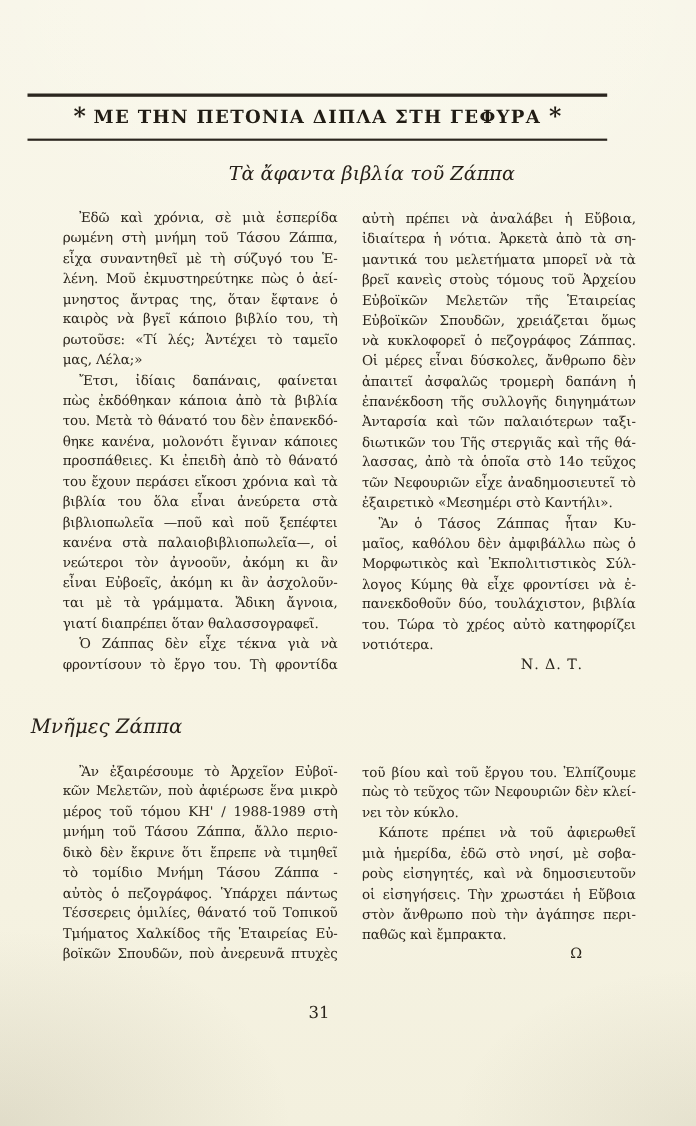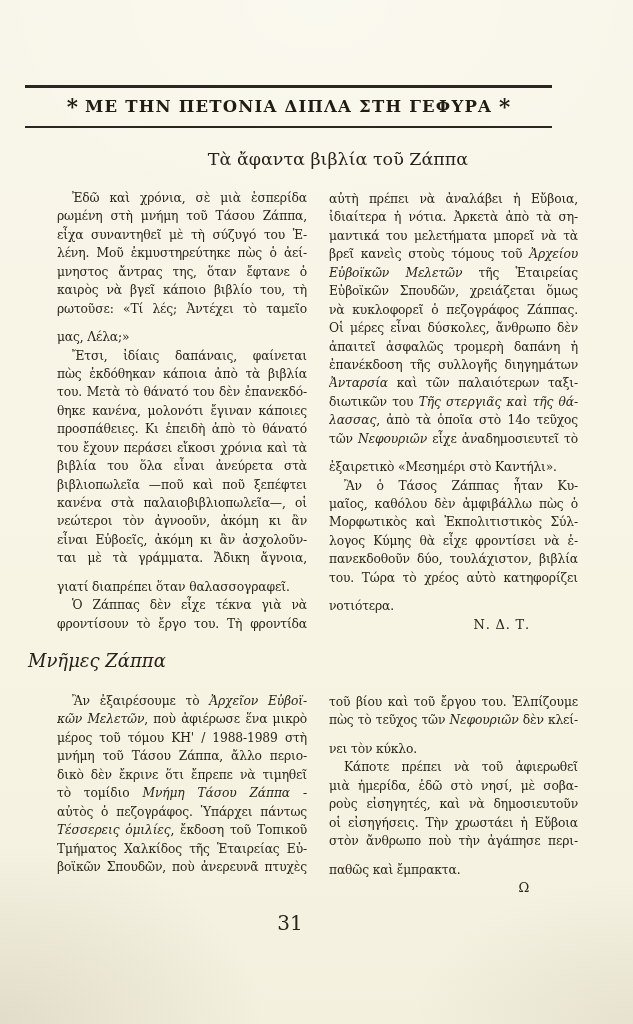--- a/index.html
+++ b/index.html
@@ -22,47 +22,47 @@
   }
   .rule{height:2.5px;background:#2b261f;}
   .header-text{
     flex:1;display:flex;align-items:center;justify-content:center;
     font-weight:bold;font-size:16.5px;letter-spacing:1.2px;color:#211c14;
     white-space:nowrap;
   }
   .star{font-size:1.3em;vertical-align:-0.14em;letter-spacing:0;padding:0 7px;}
   .article-title{
     position:absolute;left:78px;top:149px;width:520px;
-    text-align:center;font-size:17.5px;color:#27211a;
+    text-align:center;font-style:italic;font-size:17.5px;color:#27211a;
   }
   .section-title-2{
     position:absolute;left:28px;top:650px;width:520px;
     font-style:italic;font-size:18px;color:#27211a;
   }
   .col{
     position:absolute;font-size:12.3px;letter-spacing:-0.15px;
   }
   .sec1-col1{left:57px;top:189px;width:250px;}
   .sec1-col2{left:329px;top:190px;width:249px;}
   .sec2-col1{left:57px;top:692px;width:250px;}
   .sec2-col2{left:329px;top:693px;width:249px;}
   .line{
     height:18.45px;line-height:18.45px;overflow:hidden;
     text-align:justify;text-align-last:justify;
   }
   .line.indent{text-indent:15px;}
-  .line.para-end{text-align-last:left;margin-top:10px;}
+  .line.para-end{text-align-last:left;}
   .line.signature{
     text-align-last:right;padding-right:48px;
     letter-spacing:0.8px;font-size:13px;
   }
-  .it{font-style:italic;}
+  .it{}
   .page-num{
     position:absolute;left:57px;top:911px;width:466px;
-    text-align:center;font-size:20px;color:#2a241b;
+    text-align:center;font-size:15px;color:#2a241b;
   }
 </style>
 </head>
 <body>
 
 <div class="page">
 
   <div class="header-band">
     <div class="rule"></div>
     <div class="header-text">
@@ -129,21 +129,21 @@
   <div class="section-title-2">Μνῆμες Ζάππα</div>
 
   <div class="col sec2-col1">
       <div class="line indent"><span>Ἂν ἐξαιρέσουμε τὸ </span><span class="it">Ἀρχεῖον Εὐβοϊ-</span></div>
       <div class="line"><span class="it">κῶν Μελετῶν</span><span>, ποὺ ἀφιέρωσε ἕνα μικρὸ</span></div>
       <div class="line"><span>μέρος τοῦ τόμου ΚΗ' / 1988-1989 στὴ</span></div>
       <div class="line"><span>μνήμη τοῦ Τάσου Ζάππα, ἄλλο περιο-</span></div>
       <div class="line"><span>δικὸ δὲν ἔκρινε ὅτι ἔπρεπε νὰ τιμηθεῖ</span></div>
       <div class="line"><span>τὸ τομίδιο </span><span class="it">Μνήμη Τάσου Ζάππα -</span></div>
       <div class="line"><span>αὐτὸς ὁ πεζογράφος. Ὑπάρχει πάντως</span></div>
-      <div class="line"><span class="it">Τέσσερεις ὁμιλίες</span><span>, ἔκδοση τοῦ Τοπικοῦ</span></div>
+      <div class="line"><span class="it">Τέσσερεις ὁμιλίες</span><span>, θάνατό τοῦ Τοπικοῦ</span></div>
       <div class="line"><span>Τμήματος Χαλκίδος τῆς Ἑταιρείας Εὐ-</span></div>
       <div class="line"><span>βοϊκῶν Σπουδῶν, ποὺ ἀνερευνᾶ πτυχὲς</span></div>
     </div>
   <div class="col sec2-col2">
       <div class="line"><span>τοῦ βίου καὶ τοῦ ἔργου του. Ἐλπίζουμε</span></div>
       <div class="line"><span>πὼς τὸ τεῦχος τῶν </span><span class="it">Νεφουριῶν</span><span> δὲν κλεί-</span></div>
       <div class="line para-end"><span>νει τὸν κύκλο.</span></div>
       <div class="line indent"><span>Κάποτε πρέπει νὰ τοῦ ἀφιερωθεῖ</span></div>
       <div class="line"><span>μιὰ ἡμερίδα, ἐδῶ στὸ νησί, μὲ σοβα-</span></div>
       <div class="line"><span>ροὺς εἰσηγητές, καὶ νὰ δημοσιευτοῦν</span></div>

